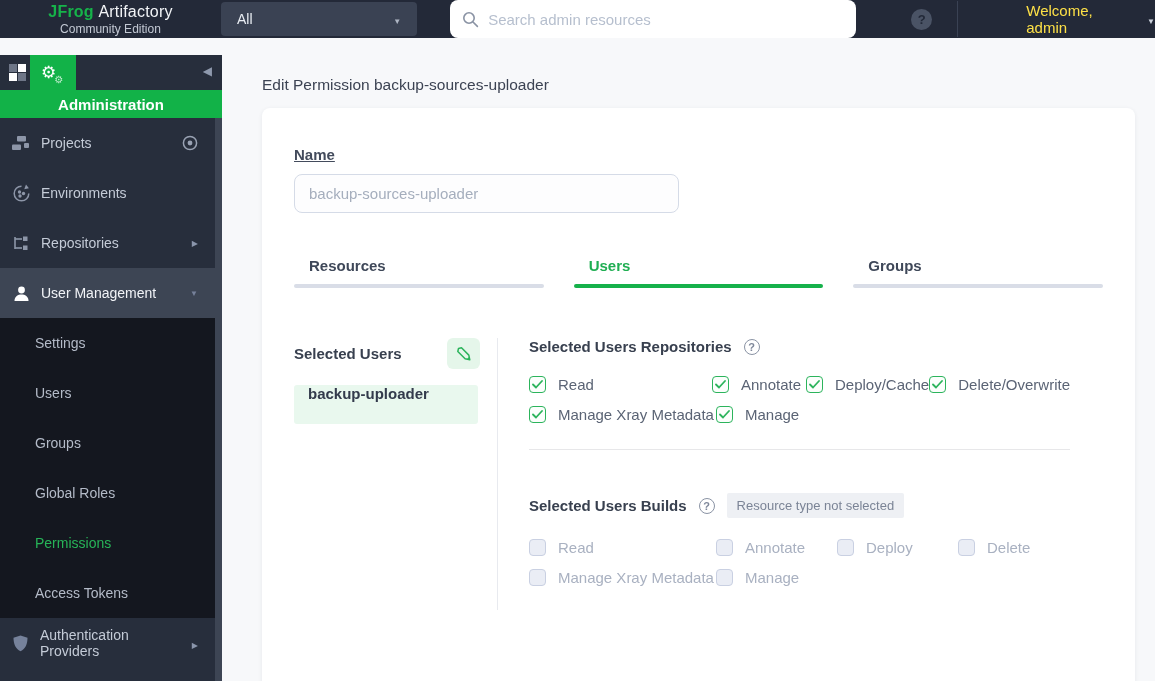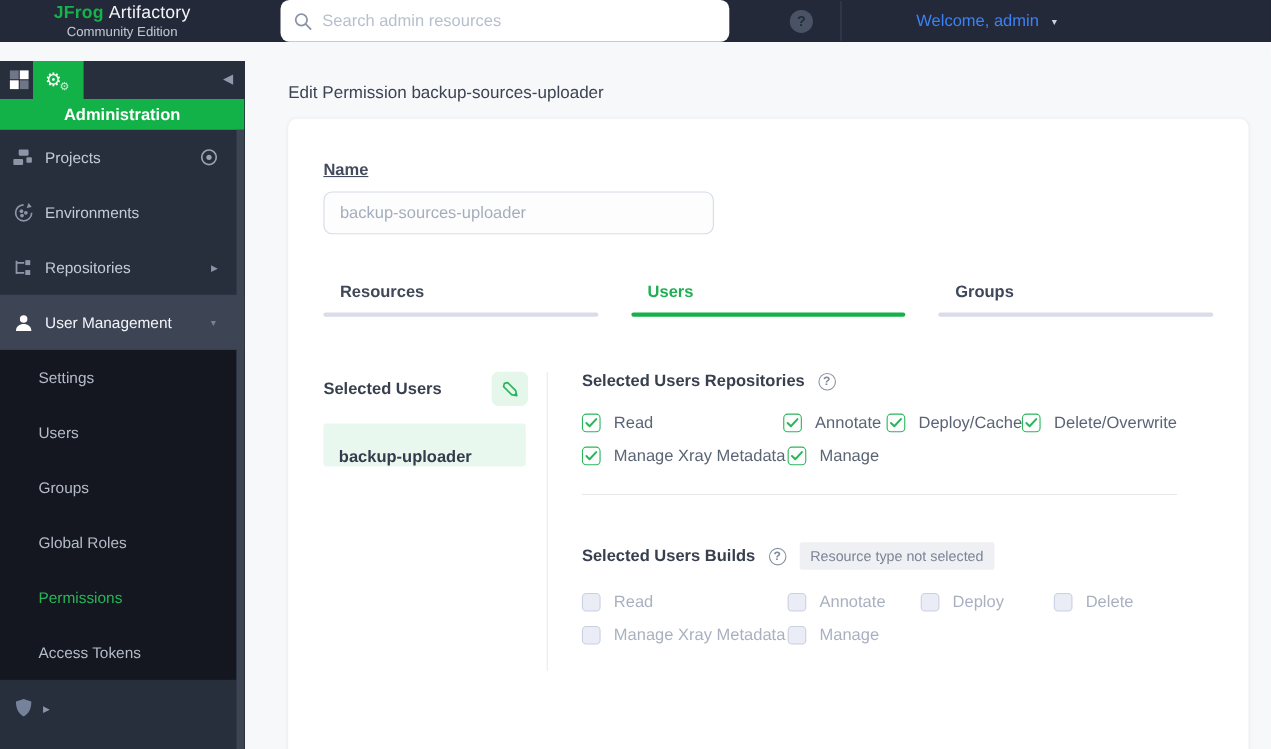--- a/index.html
+++ b/index.html
@@ -14,21 +14,21 @@
   .logo-line2 { font-size:12px; color:#c3c9d4; margin-top:1px; }
   .scope-dd { width:197px; height:34px; background:#3a4253; border-radius:4px; margin-left:0; display:flex; align-items:center; justify-content:space-between; padding:0 16px; cursor:pointer; }
   .scope-dd .val { color:#e9edf3; font-size:14px; }
   .caret-down::after { content:"▼"; font-size:8px; color:#aeb6c4; }
   .search-box { margin-left:33px; width:408px; height:38px; background:#ffffff; border-radius:8px; display:flex; align-items:center; padding:0 12px; }
   .search-box input { border:none; outline:none; flex:1; font-size:15px; color:#4a5264; margin-left:9px; font-family:"Liberation Sans",sans-serif; }
   .search-box input::placeholder { color:#b6bfce; }
   .help-circle { margin-left:55px; width:21px; height:21px; border-radius:50%; background:#4a5365; color:#222938; font-size:13px; font-weight:bold; display:flex; align-items:center; justify-content:center; cursor:pointer; }
   .tb-divider { width:1px; height:36px; background:#3a4254; margin-left:25px; }
   .welcome { margin-left:68px; display:flex; align-items:center; gap:10px; cursor:pointer; }
-  .welcome .txt { color:#3b82f6; font-size:15px; }
+  .welcome .txt { color:#fde047; font-size:15px; }
   .welcome .caret-down::after { color:#ccd2dc; }
 
   
   .sidebar { position:fixed; top:55px; left:0; width:222px; height:626px; background:#272e3c; z-index:20; }
   .sb-scroll { position:absolute; right:0; top:63px; bottom:0; width:7px; background:#3d4554; }
   .sb-iconrow { height:35px; display:flex; align-items:center; position:relative; }
   .grid-icon { width:17px; height:17px; margin-left:9px; display:grid; grid-template-columns:8px 8px; grid-template-rows:8px 8px; gap:1px; cursor:pointer; }
   .grid-icon i { display:block; }
   .grid-icon i:nth-child(1){ background:#6e7687; }
   .grid-icon i:nth-child(2){ background:#ffffff; }
@@ -51,35 +51,35 @@
   .subpanel { background:#14171f; width:215px; }
   .sub-item { height:50px; display:flex; align-items:center; padding-left:35px; font-size:14px; color:#b4bbc8; cursor:pointer; }
   .sub-item.active { color:#27b458; }
   .inline-chev { margin-left:7px; }
 
   
   .main { position:absolute; left:222px; top:55px; width:933px; height:626px; background:#f7f8fa; }
   .page-title { margin:21px 0 0 40px; font-size:15.5px; font-weight:500; color:#3c4353; }
   .card { margin:14px 20px 0 40px; background:#ffffff; border-radius:8px; box-shadow:0 1px 4px rgba(40,50,70,.08); padding:38px 32px 60px 32px; min-height:600px; }
   .field-label { font-size:15px; font-weight:bold; color:#434b5c;text-decoration:underline; }
-  .name-input { margin-top:11px; width:355px; height:39px; border:1px solid #d5dbe7; border-radius:8px; background:#fdfdfe; color:#a5aebd; font-size:15px; padding:0 14px; font-family:"Liberation Sans",sans-serif; outline:none; display:block; }
+  .name-input { margin-top:11px; width:385px; height:39px; border:1px solid #d5dbe7; border-radius:8px; background:#fdfdfe; color:#a5aebd; font-size:15px; padding:0 14px; font-family:"Liberation Sans",sans-serif; outline:none; display:block; }
 
   .tabs { margin-top:44px; display:flex; gap:30px; }
   .tab { width:253px; cursor:pointer; }
   .tab .t-label { font-size:15px; font-weight:bold; color:#3f4859; padding-left:15px; }
   .tab .t-bar { margin-top:10px; height:4px; border-radius:2px; background:#d9dde7; }
   .tab.active .t-label { color:#1fae52; }
   .tab.active .t-bar { background:#16b14b; }
 
   .content-row { margin-top:50px; display:flex; }
   .left-panel { width:186px; flex-shrink:0; }
   .lp-header { display:flex; align-items:center; justify-content:space-between; }
   .lp-title { font-size:15px; font-weight:bold; color:#38404f; }
   .pencil-btn { width:33px; height:31px; background:#e5f6ea; border:none; border-radius:6px; display:flex; align-items:center; justify-content:center; cursor:pointer; }
-  .user-item { margin-top:16px; width:184px; height:39px; background:#e9f8ee; border-radius:3px; display:flex; align-items:flex-end; padding-left:14px; font-size:15px; font-weight:bold; color:#333b4c; cursor:pointer; }
+  .user-item { margin-top:16px; width:184px; height:39px; background:#e9f8ee; border-radius:3px; display:flex; align-items:flex-start; padding-left:14px; font-size:15px; font-weight:bold; color:#333b4c; cursor:pointer; }
   .v-divider { width:1px; background:#e8eaef; margin:0 31px 0 17px; align-self:stretch; min-height:272px; }
 
   .right-panel { flex:1; max-width:541px; }
   .sec-header { display:flex; align-items:center; }
   .sec-title { font-size:15px; font-weight:bold; color:#38404f; }
   .help-q { margin-left:12px; width:16px; height:16px; border-radius:50%; border:1.4px solid #8a93a4; color:#7e879a; font-size:11px; font-weight:bold; display:flex; align-items:center; justify-content:center; cursor:pointer; }
   .badge { margin-left:12px; background:#eef0f4; color:#7b8496; font-size:13px; padding:5px 10px; border-radius:2px; }
   .perm-row { display:flex; align-items:center; margin-top:13px; }
   .perm-row.first { margin-top:21px; }
   .perm-item { display:flex; align-items:center; }
@@ -97,20 +97,24 @@
 
 <div class="topbar">
   <div class="logo-box">
     <div class="logo-line1">
       <span class="brand">JFrog</span>
       <span class="product">Artifactory</span>
     </div>
     <div class="logo-line2">Community Edition</div>
   </div>
 
+  <div class="scope-dd">
+    <span class="val">All</span>
+    <span class="caret-down"></span>
+  </div>
 
   <div class="search-box">
     <svg width="17" height="17" viewBox="0 0 17 17">
       <circle cx="7" cy="7" r="5.2" fill="none" stroke="#8a93a4" stroke-width="1.6"></circle>
       <line x1="11" y1="11" x2="15.4" y2="15.4" stroke="#8a93a4" stroke-width="1.6" stroke-linecap="round"></line>
     </svg>
     <input type="text" placeholder="Search admin resources" style="">
   </div>
 
   <div class="help-circle">
@@ -216,20 +220,21 @@
         <span>Access Tokens</span>
       </div>
   </div>
 
   <div class="sb-item">
     <span class="ic">
       <svg width="15" height="17" viewBox="0 0 15 17">
         <path d="M7.5 0.5 L14.5 2.8 C14.5 9 12.5 13.8 7.5 16.3 C2.5 13.8 0.5 9 0.5 2.8 Z" fill="#76829b"></path>
       </svg>
     </span>
+    <span class="lbl">Authentication Providers</span>
     <span class="chevron-right inline-chev"></span>
   </div>
 
   <div class="sb-scroll"></div>
 </div>
 
 <div class="main">
   <div class="page-title">Edit Permission backup-sources-uploader</div>
 
   <div class="card">

